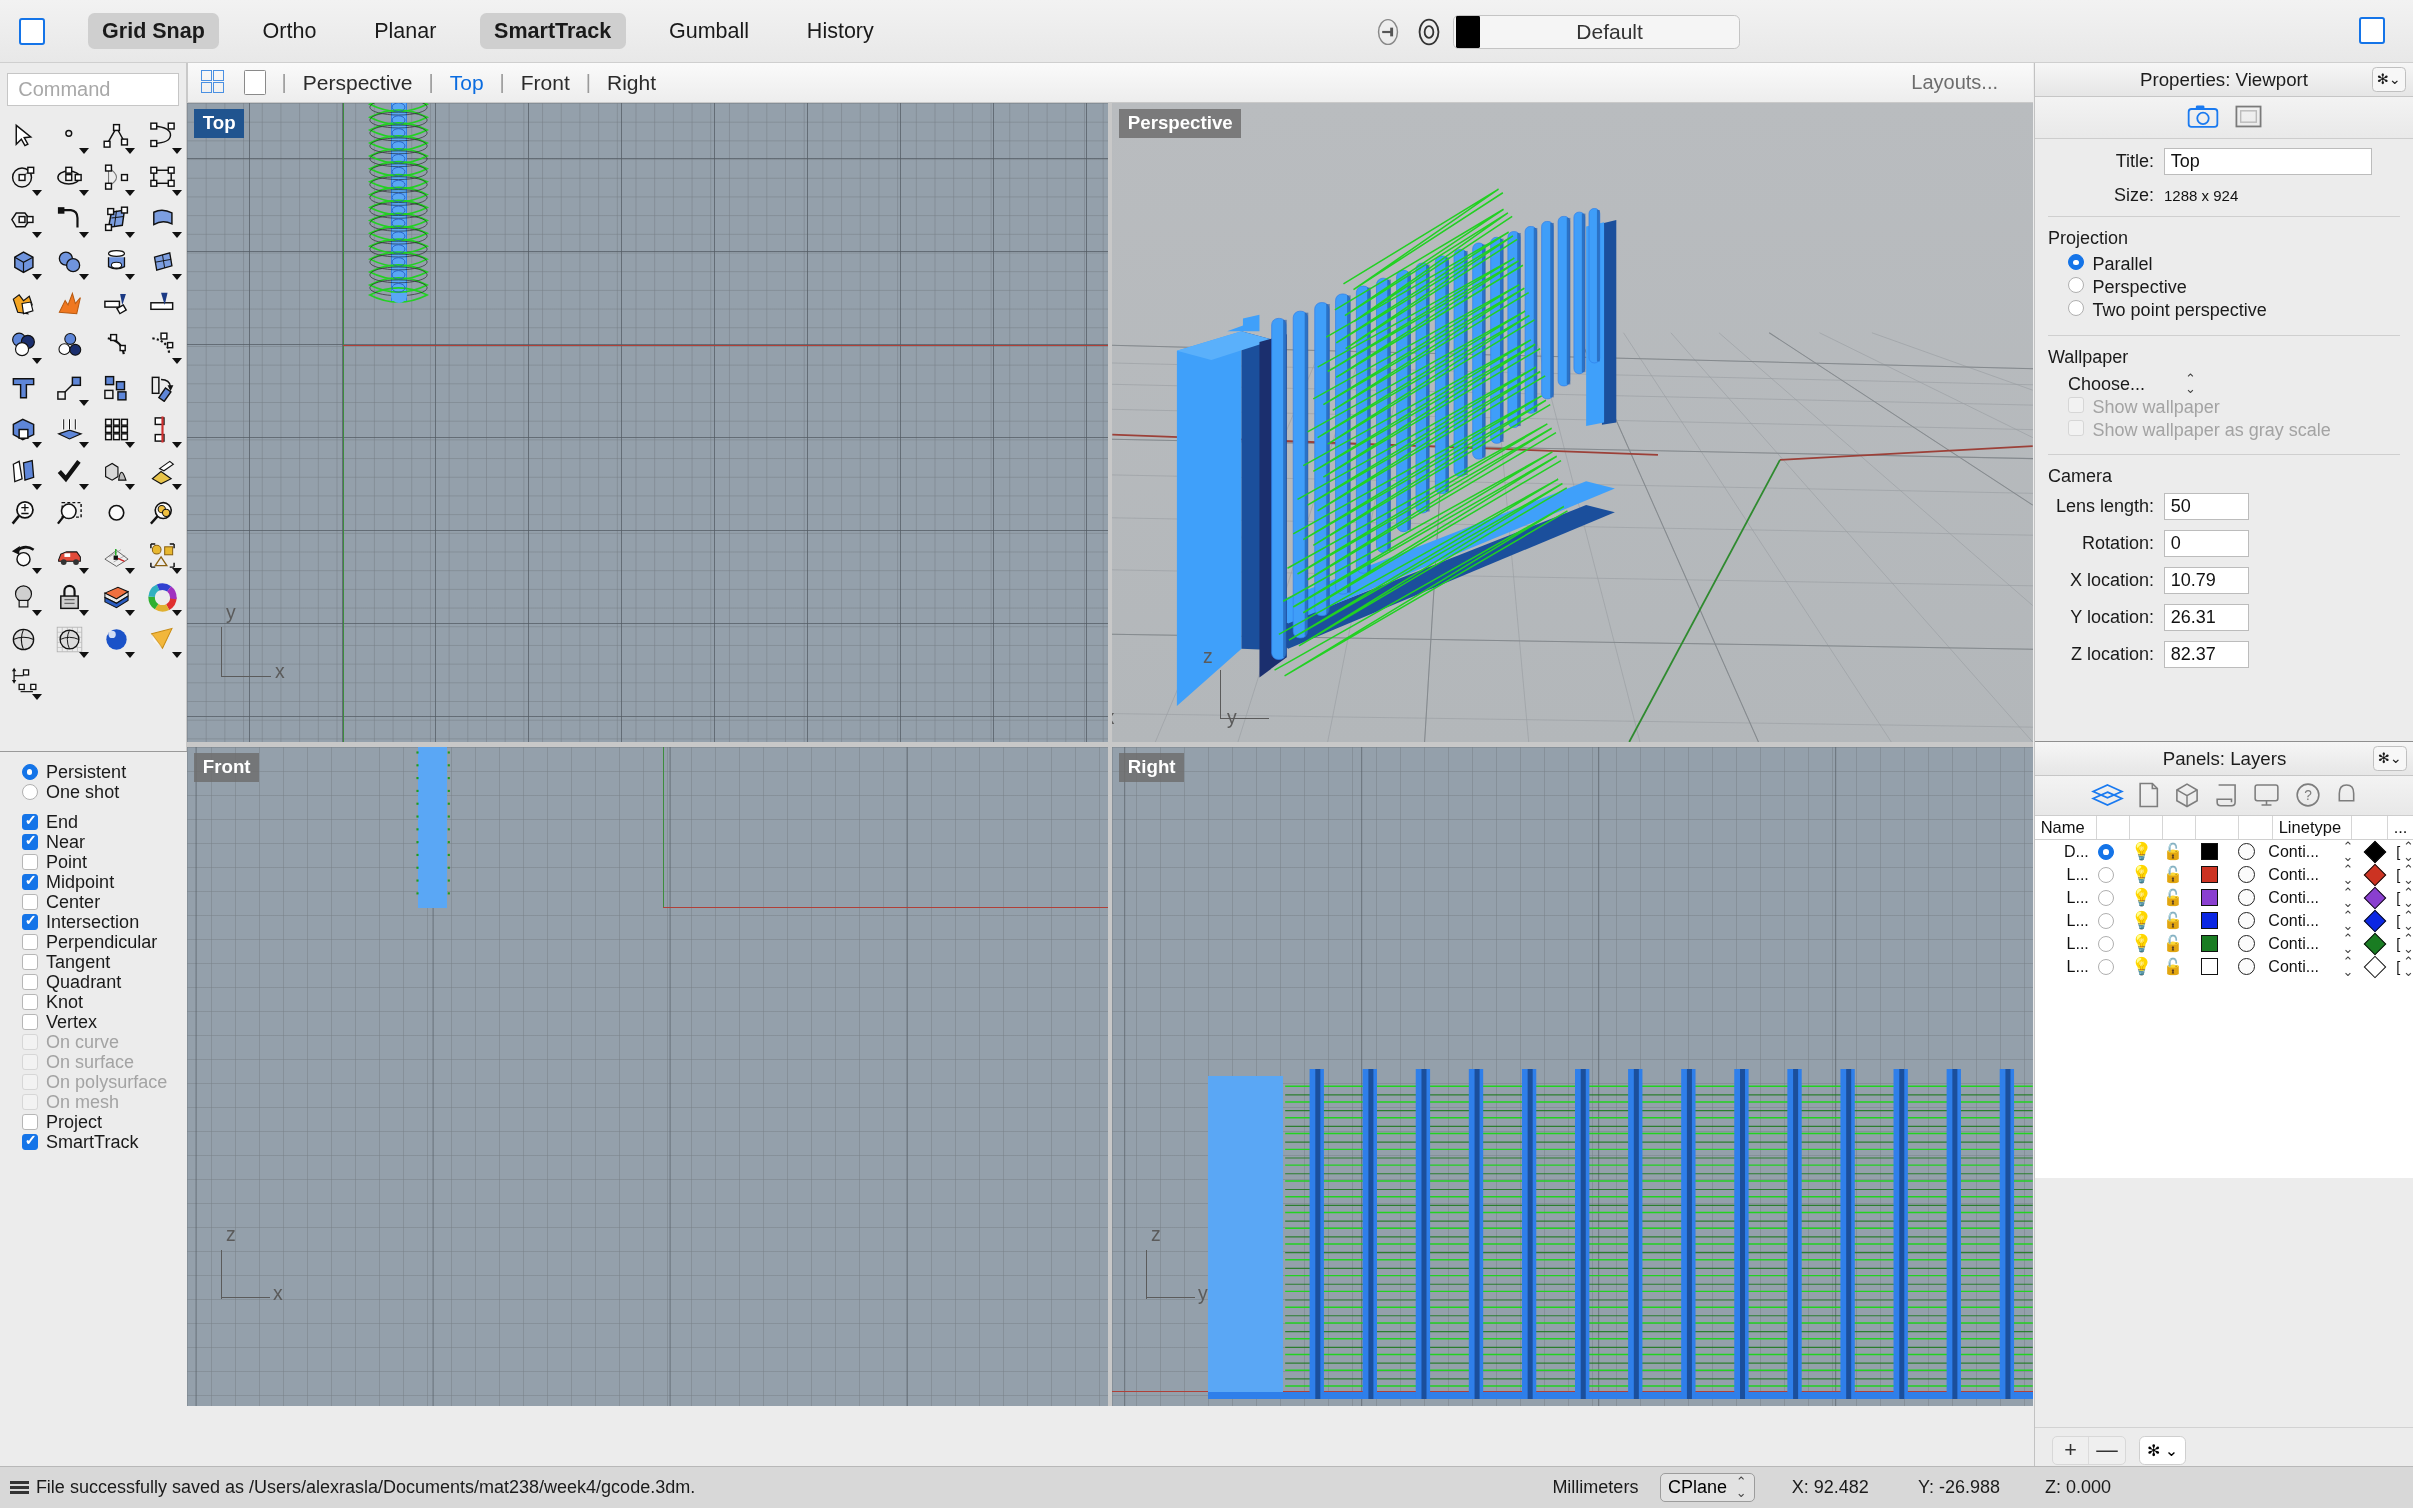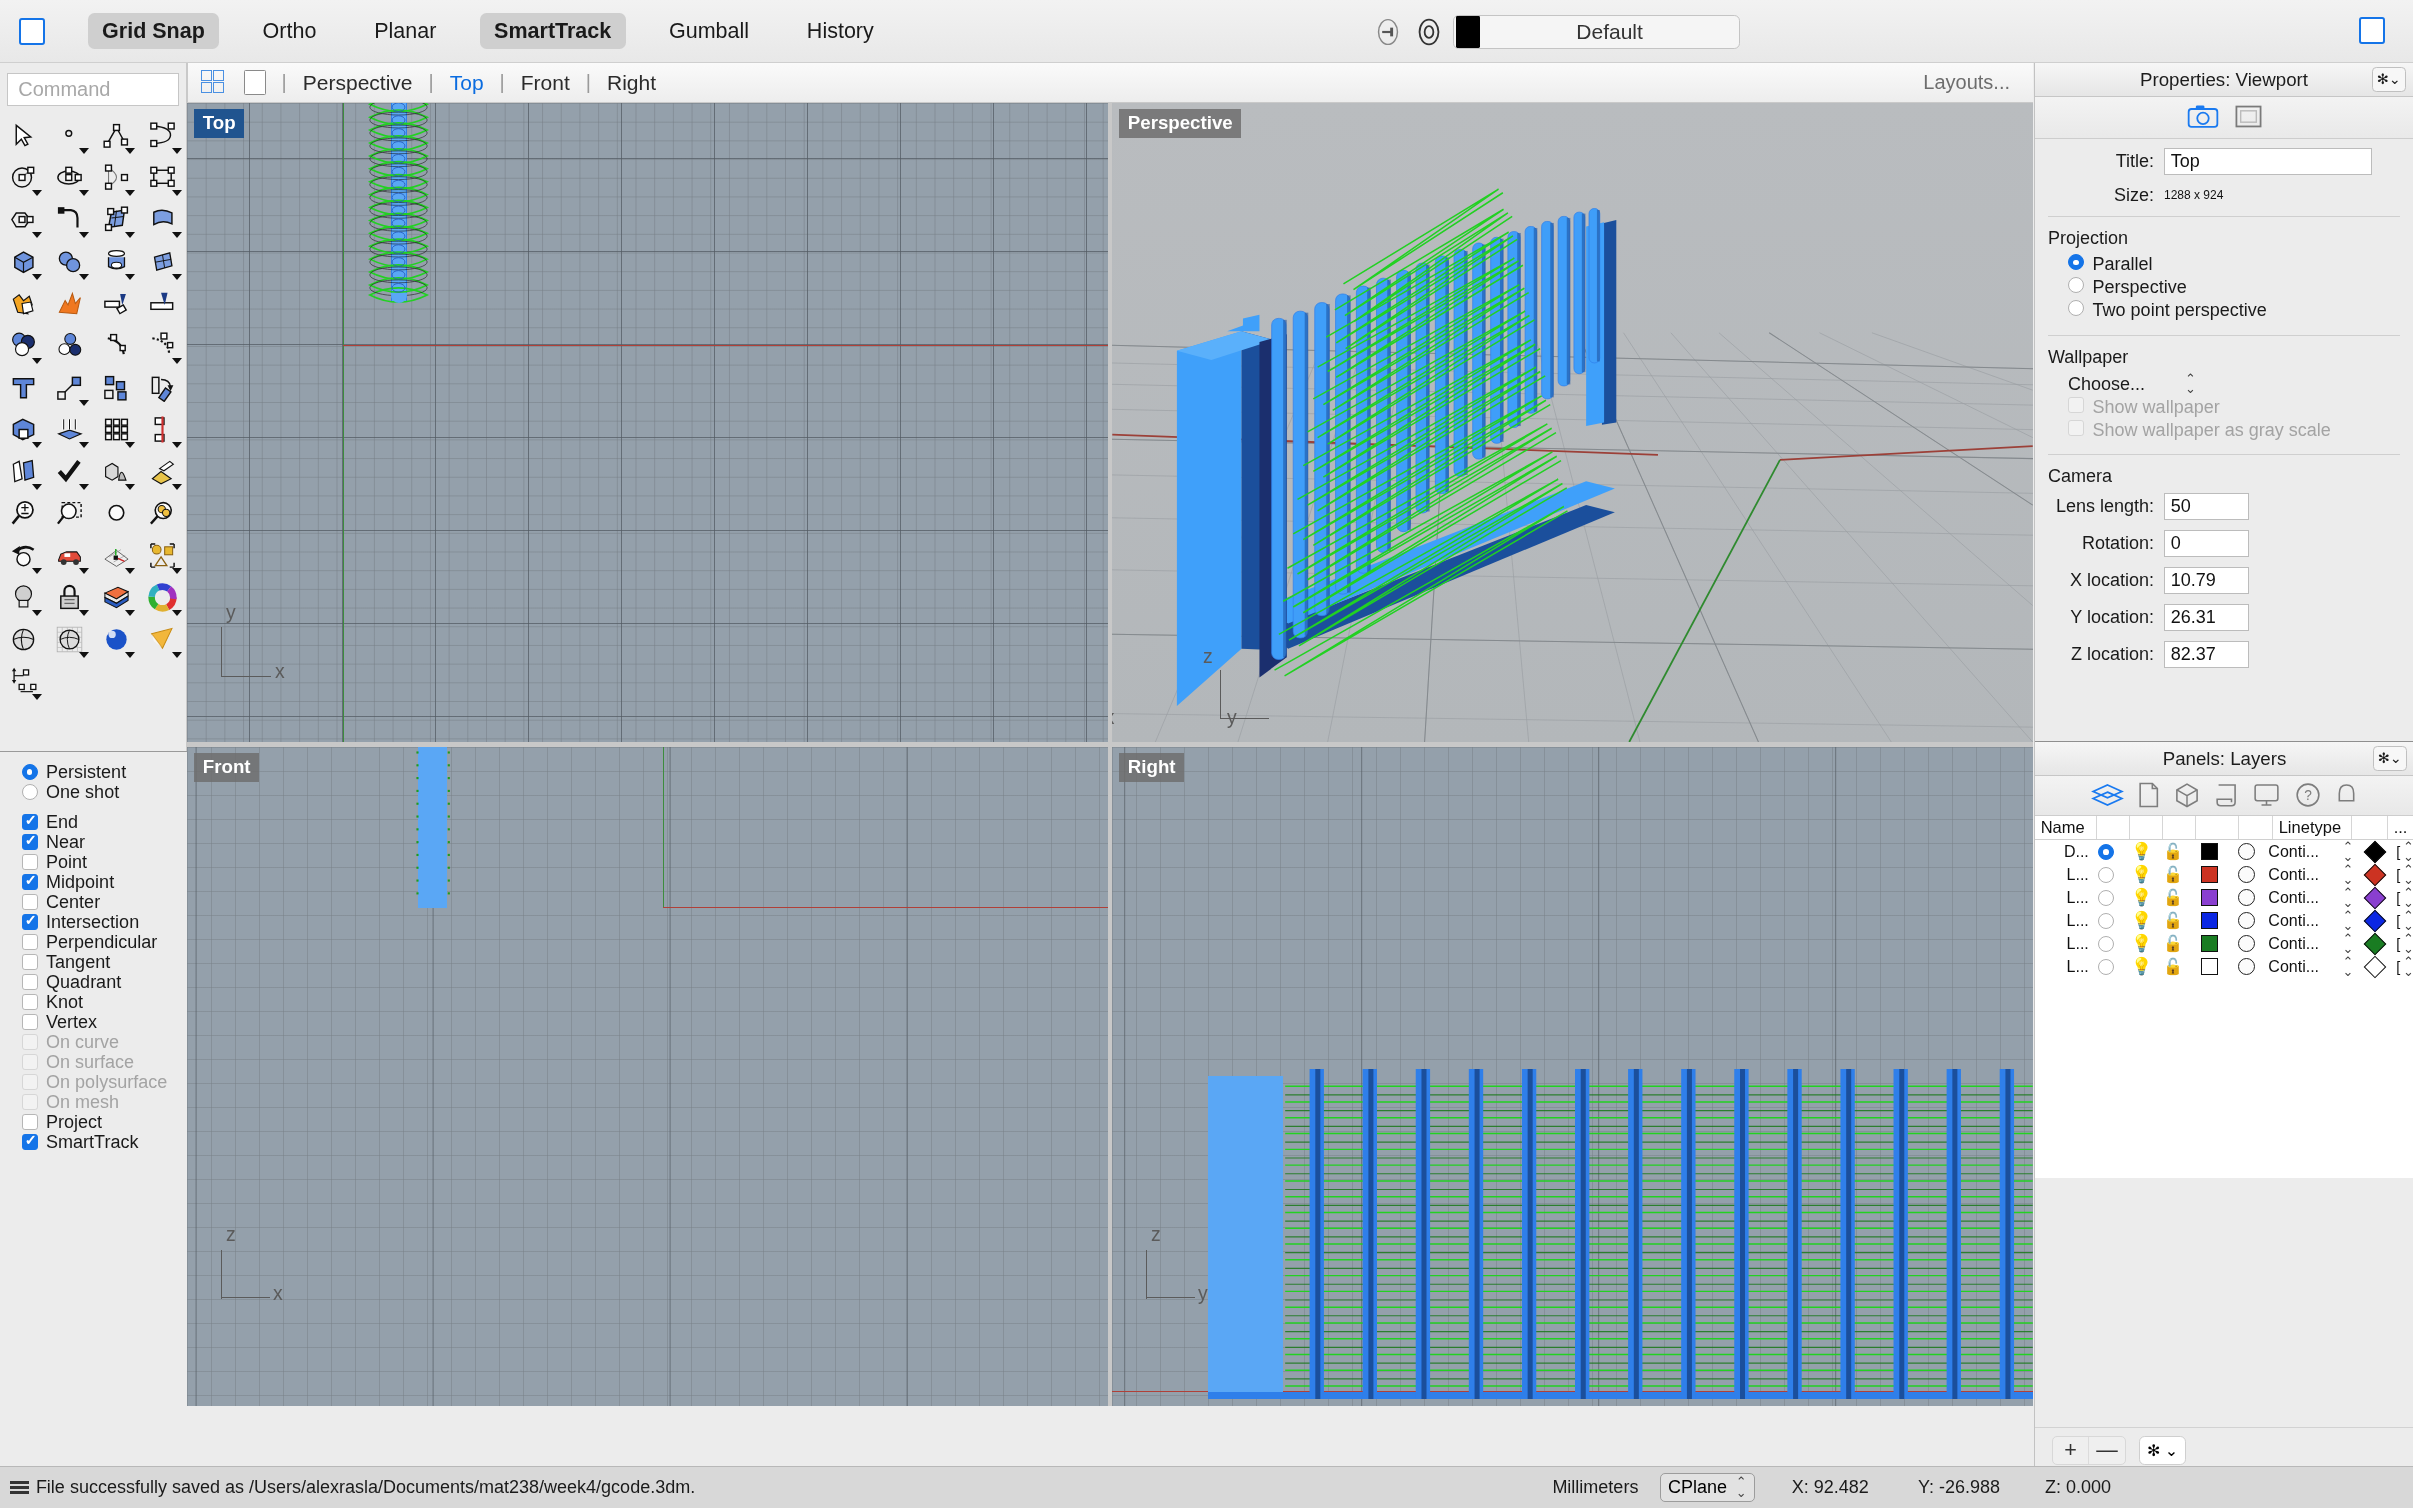--- a/index.html
+++ b/index.html
@@ -47,21 +47,21 @@
     background: linear-gradient(to bottom, #fafafa, #ededed);
     border-bottom: 0.7px solid #c9c9c9; display: flex; align-items: center;
     border-left: 0.7px solid #c9c9c9;
   }
   .icn4 { width: 24.4px; height: 24.4px; margin-left: 13px; position: relative; }
   .icn4 div { position: absolute; border: 1.4px solid #4a90e2; width: 10.8px; height: 10.8px; }
   .icn1 { width: 21.5px; height: 24.4px; margin-left: 18.7px; border: 1.4px solid #8a8a8a; border-radius: 1.4px; background: #fff;}
   .vsep { color: #9a9a9a; font-size: 20px; margin: 0 16px; }
   .vtab { font-size: 21px; color: #2b2b2b; }
   .vtab.act { color: #0a6ce0; }
-  .layouts { position: absolute; right: 23px; font-size: 20px; color: #6d6d6d; }
+  .layouts { position: absolute; right: 35px; font-size: 20px; color: #6d6d6d; }
 
   
   .leftpal {
     position: absolute; left: 0; top: 63px; width: 187px; height: 1343px;
     background: #ececec; border-right: 0.7px solid #c9c9c9;
   }
   .cmdbox {
     margin: 10px 7.2px 0 7.2px; height: 33px; background: #fff;
     border: 0.7px solid #c6c6c6; display: flex; align-items: center;
     padding-left: 10px; font-size: 20px; color: #a8a8a8;
@@ -1131,21 +1131,21 @@
       </span>
     </div>
 
     <div class="propbody">
       <div class="frow">
         <div class="flab">Title:</div>
         <div class="finp" style="width:208px;">Top</div>
       </div>
       <div class="frow">
         <div class="flab">Size:</div>
-        <div style="font-size:12px;color:#111;">1288 x 924</div>
+        <div style="font-size:15px;color:#111;">1288 x 924</div>
       </div>
       <div class="divider"></div>
       <div class="sechdr">Projection</div>
       <div class="prow">
         <div class="radio sel"></div>
         <div class="olbl">Parallel</div>
       </div>
       <div class="prow">
         <div class="radio"></div>
         <div class="olbl">Perspective</div>

